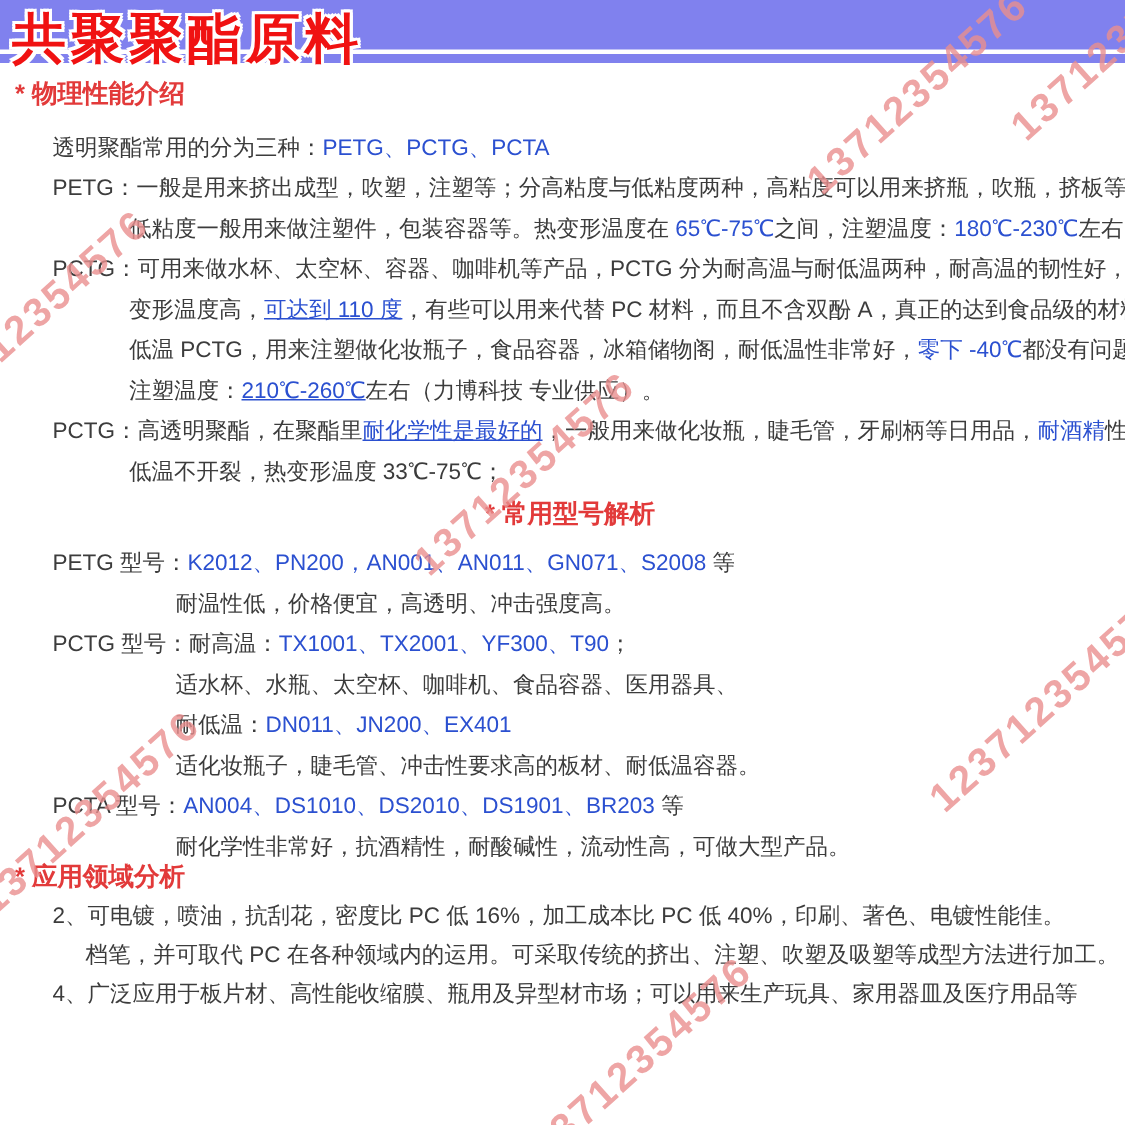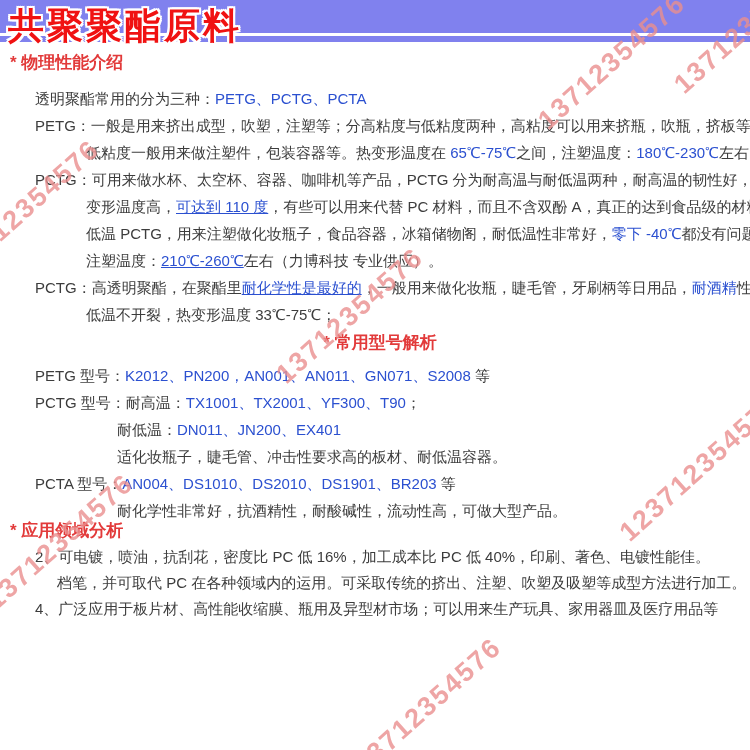--- a/index.html
+++ b/index.html
@@ -77,21 +77,23 @@
       <div class="line ind0"><span>PCTG：可用来做水杯、太空杯、容器、咖啡机等产品，PCTG 分为耐高温与耐低温两种，耐高温的韧性好，热</span></div>
       <div class="line ind1"><span>变形温度高，</span><span class="bu">可达到 110 度</span><span>，有些可以用来代替 PC 材料，而且不含双酚 A，真正的达到食品级的材料</span></div>
       <div class="line ind1"><span>低温 PCTG，用来注塑做化妆瓶子，食品容器，冰箱储物阁，耐低温性非常好，</span><span class="b">零下 -40℃</span><span>都没有问题，</span></div>
       <div class="line ind1"><span>注塑温度：</span><span class="bu">210℃-260℃</span><span>左右（力博科技 专业供应）。</span></div>
       <div class="line ind0"><span>PCTG：高透明聚酯，在聚酯里</span><span class="bu">耐化学性是最好的</span><span>，一般用来做化妆瓶，睫毛管，牙刷柄等日用品，</span><span class="b">耐酒精</span><span>性好，</span></div>
       <div class="line ind1"><span>低温不开裂，热变形温度 33℃-75℃；</span></div>
     </section>
     <section class="sec sec2">
       <div class="h">* 常用型号解析</div>
       <div class="line ind0"><span>PETG 型号：</span><span class="b">K2012、PN200，AN001、AN011、GN071、S2008</span><span> 等</span></div>
+      <div class="line ind2"><span>耐温性低，价格便宜，高透明、冲击强度高。</span></div>
       <div class="line ind0"><span>PCTG 型号：耐高温：</span><span class="b">TX1001、TX2001、YF300、T90</span><span>；</span></div>
+      <div class="line ind2"><span>适水杯、水瓶、太空杯、咖啡机、食品容器、医用器具、</span></div>
       <div class="line ind2"><span>耐低温：</span><span class="b">DN011、JN200、EX401</span></div>
       <div class="line ind2"><span>适化妆瓶子，睫毛管、冲击性要求高的板材、耐低温容器。</span></div>
       <div class="line ind0"><span>PCTA 型号：</span><span class="b">AN004、DS1010、DS2010、DS1901、BR203</span><span> 等</span></div>
       <div class="line ind2"><span>耐化学性非常好，抗酒精性，耐酸碱性，流动性高，可做大型产品。</span></div>
     </section>
     <section class="sec sec3">
       <div class="h">* 应用领域分析</div>
       <div class="line ind0"><span>2、可电镀，喷油，抗刮花，密度比 PC 低 16%，加工成本比 PC 低 40%，印刷、著色、电镀性能佳。</span></div>
       <div class="line ind3"><span>档笔，并可取代 PC 在各种领域内的运用。可采取传统的挤出、注塑、吹塑及吸塑等成型方法进行加工。</span></div>
       <div class="line ind0"><span>4、广泛应用于板片材、高性能收缩膜、瓶用及异型材市场；可以用来生产玩具、家用器皿及医疗用品等</span></div>

